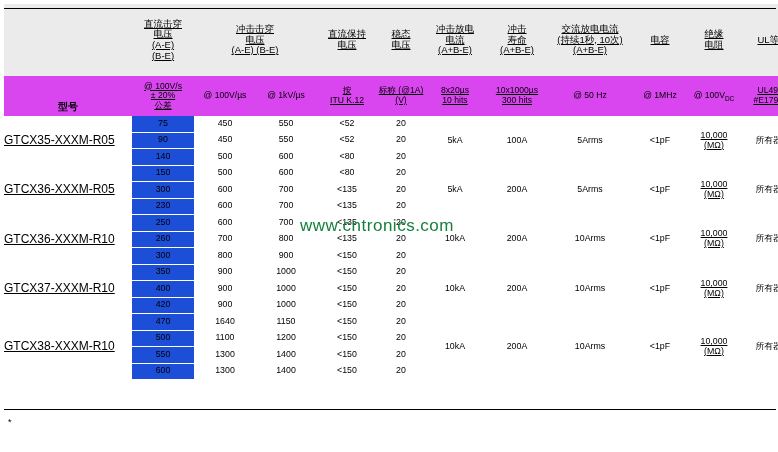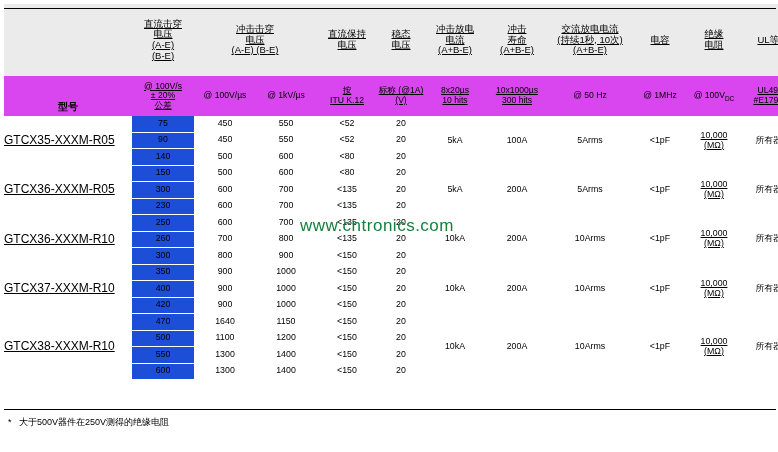--- a/index.html
+++ b/index.html
@@ -408,15 +408,14 @@
     </tr>
   </tbody>
     </table>
 
   <div class="bottomline"></div>
 
   <div class="watermark">www.cntronics.com</div>
 
   <div class="footnote">
     <span class="ft-star">*</span>
-    <div class="ft-text">大于500V器件在250V测得的绝缘电阻</div>
   </div>
 </div>
 
 </body></html>

